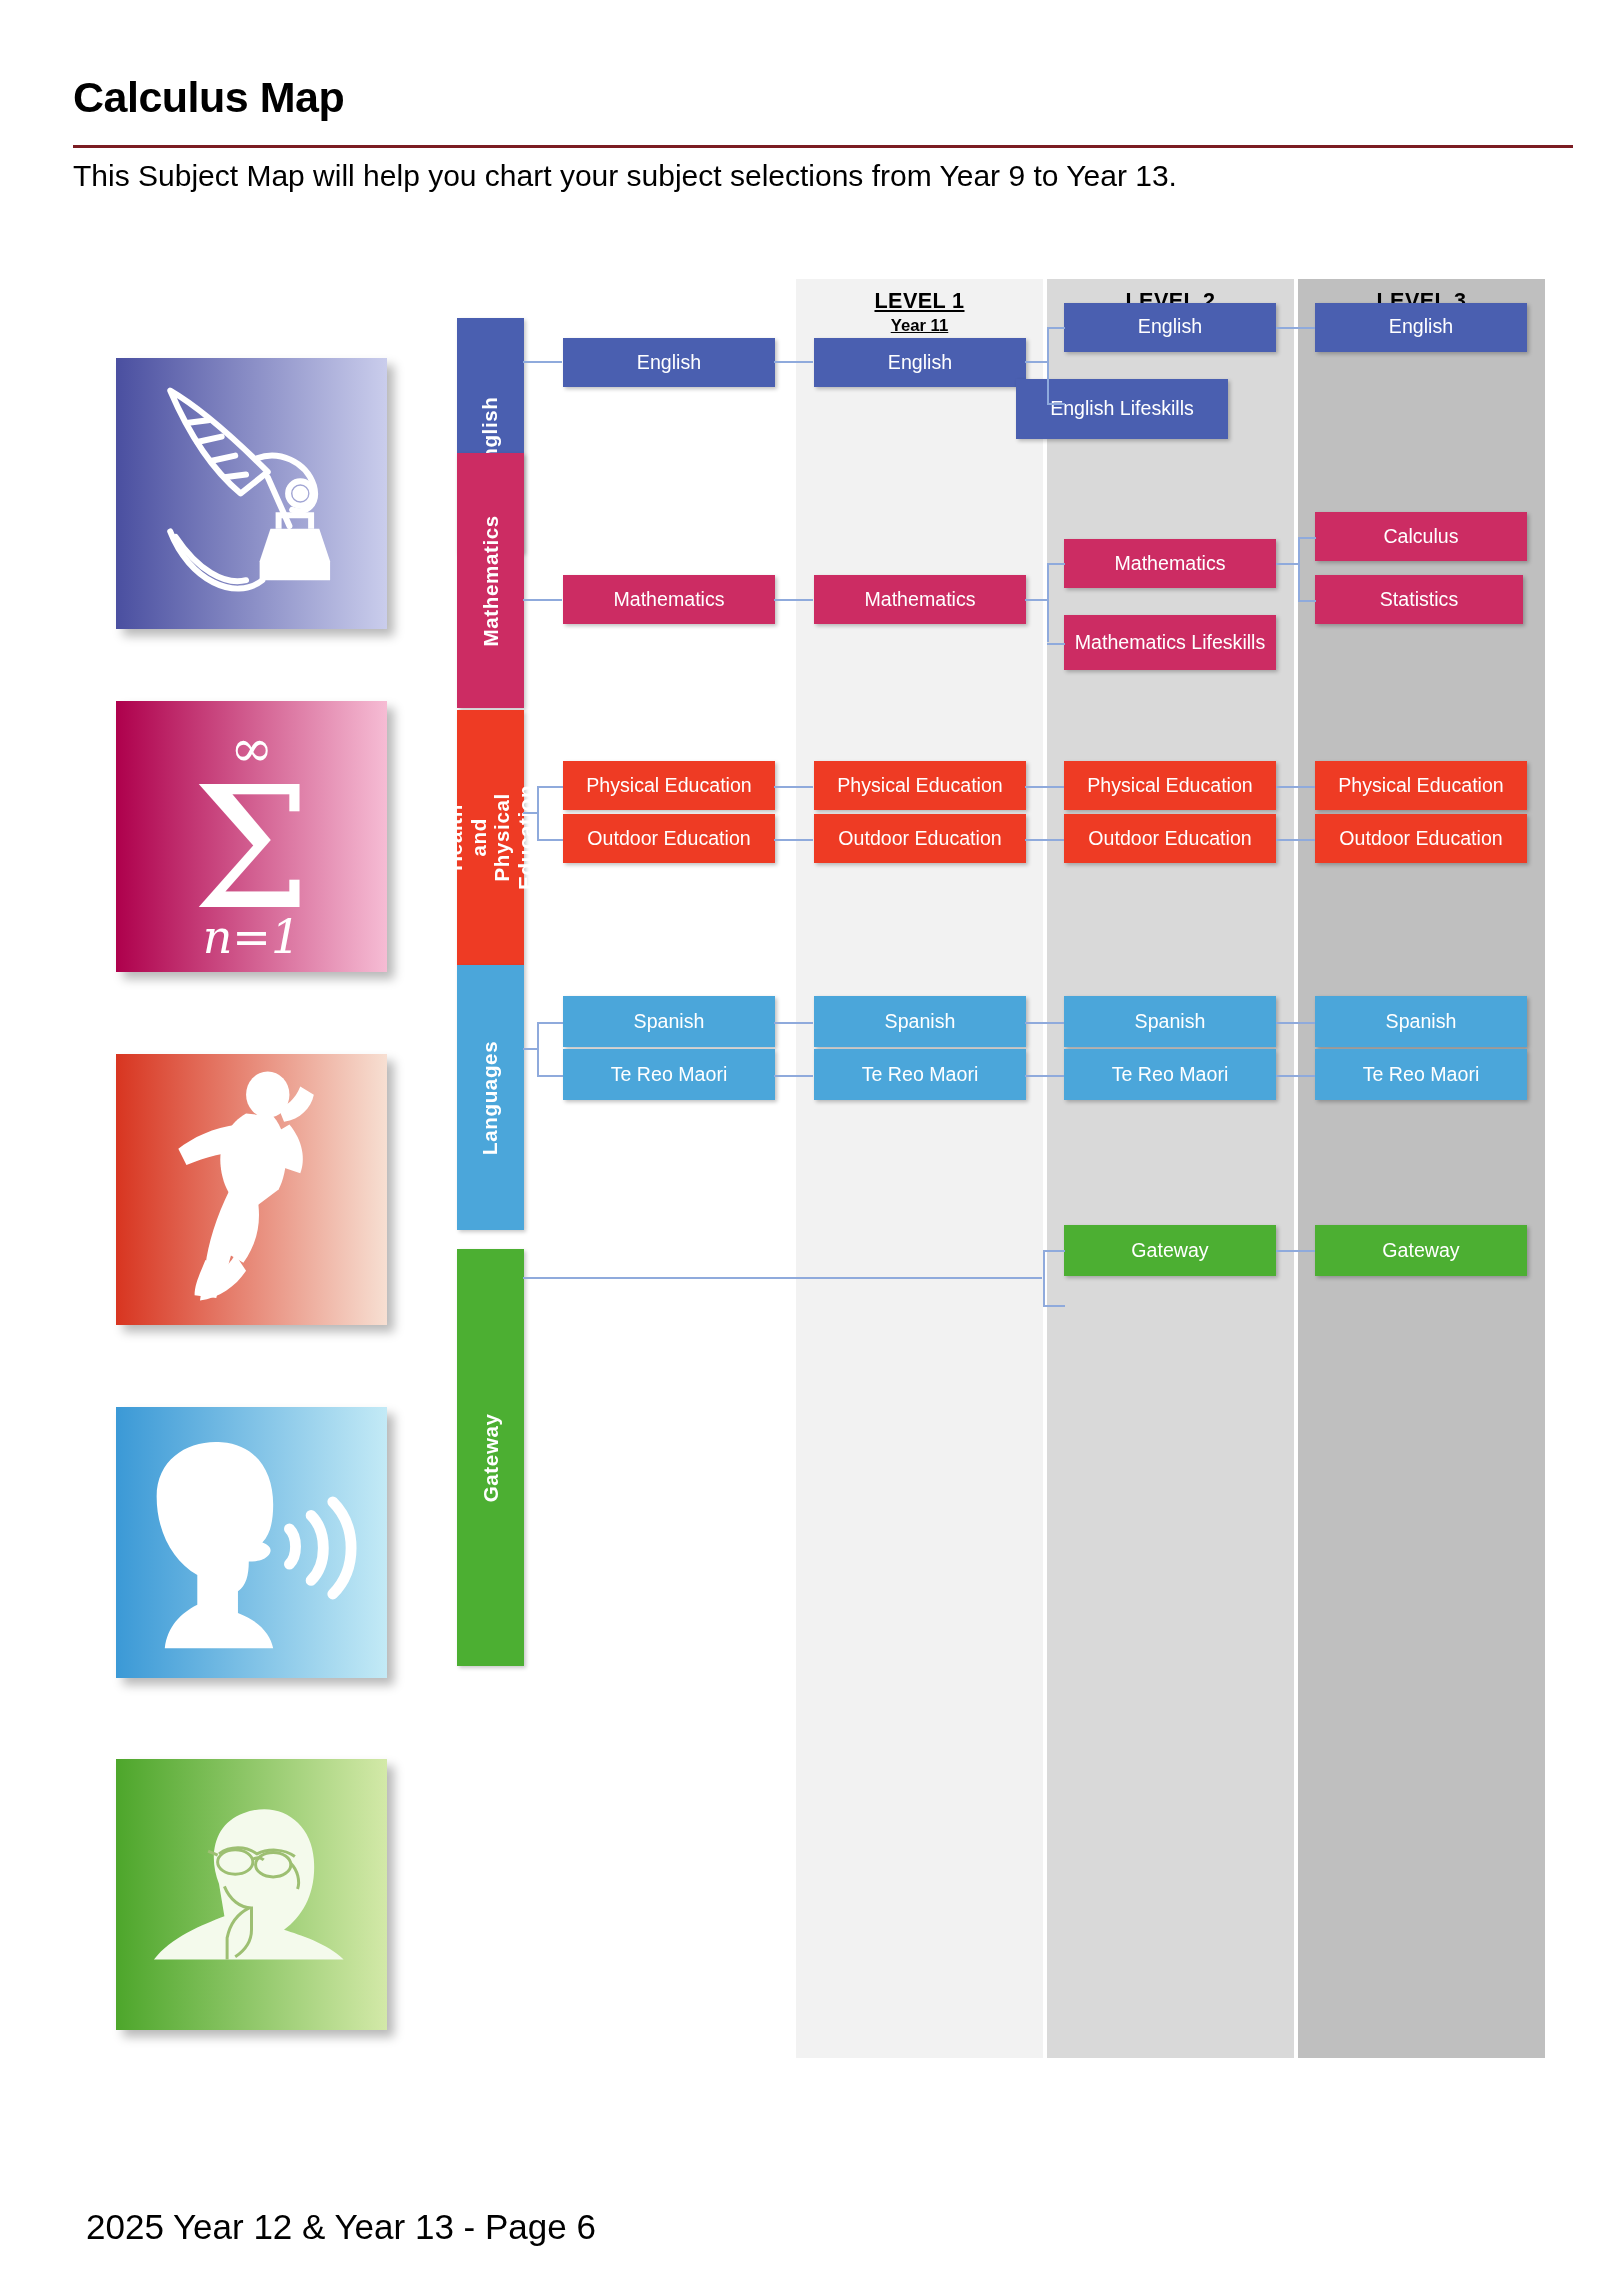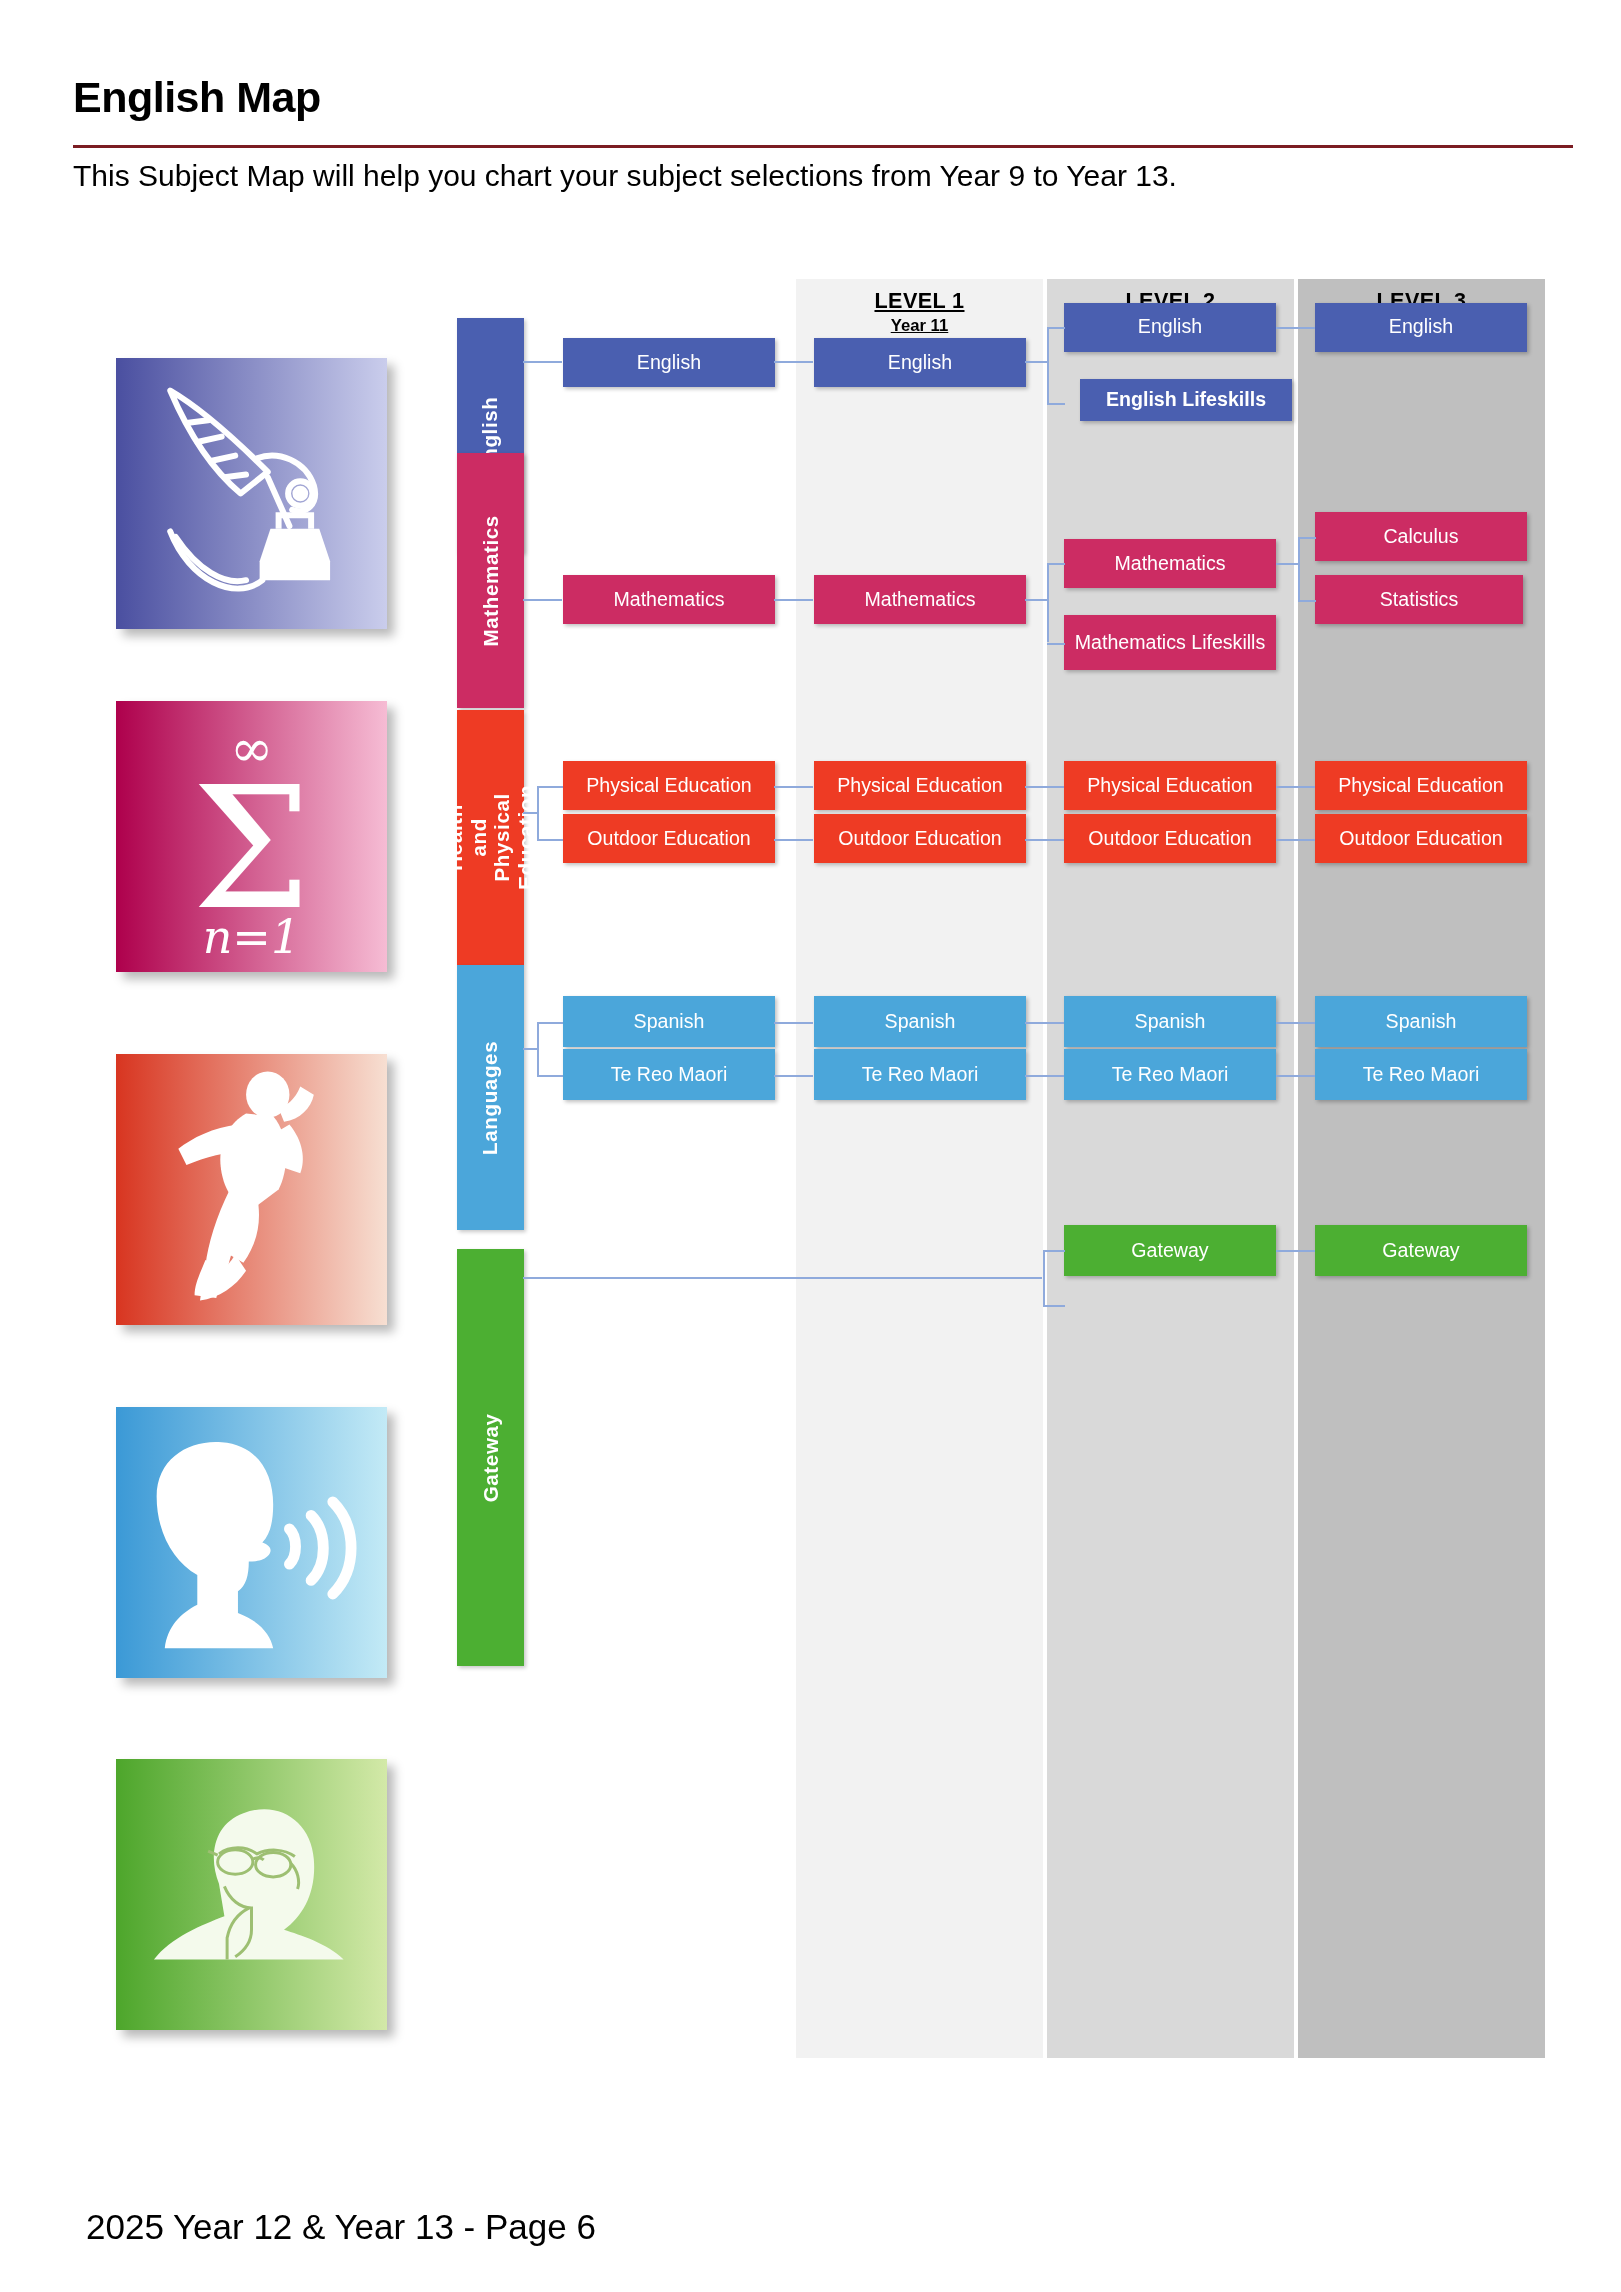--- a/index.html
+++ b/index.html
@@ -88,21 +88,21 @@
 
   
   #footer{
     position:absolute;left:86px;top:2207px;
     font-size:35px;
   }
 </style>
 </head>
 <body>
 
-<div id="page-title">English Map</div>
+<div id="page-title">Calculus Map</div>
 <div id="title-rule"></div>
 <div id="subtitle">This Subject Map will help you chart your subject selections from Year 9 to Year 13.</div>
 
 <div id="diagram">
 
   <div class="col-band" id="band-l1"></div>
   <div class="col-band" id="band-l2"></div>
   <div class="col-band" id="band-l3"></div>
 
   <div class="col-head" id="head-l1">
@@ -117,21 +117,21 @@
     <div class="big">LEVEL 3</div>
     <div class="small">Year 13</div>
   </div>
 
   <div class="cat-bar" id="bar-english" style="top: 39px; height: 235px; background: rgb(74, 95, 176);">
     <span class="vtext">English</span>
   </div>
   <div class="sbox" id="en-j-0" style="left: 563px; top: 59px; width: 212px; height: 49px; background: rgb(74, 95, 176);">English</div>
   <div class="sbox" id="en-l1-0" style="left: 814px; top: 59px; width: 212px; height: 49px; background: rgb(74, 95, 176);">English</div>
   <div class="sbox" id="en-l2-0" style="left: 1064px; top: 23.5px; width: 212px; height: 49px; background: rgb(74, 95, 176);">English</div>
-  <div class="sbox" id="en-l2-1" style="left: 1080px; top: 100px; width: 212px; height: 42px; background: rgb(74, 95, 176); font-weight: bold;">English Lifeskills</div>
+  <div class="sbox" id="en-l2-1" style="left: 1016px; top: 100px; width: 212px; height: 60px; background: rgb(74, 95, 176);">English Lifeskills</div>
   <div class="sbox" id="en-l3-0" style="left: 1315px; top: 23.5px; width: 212px; height: 49px; background: rgb(74, 95, 176);">English</div>
 
   <div class="cat-bar" id="bar-maths" style="top: 174px; height: 255px; background: rgb(204, 44, 99);">
     <span class="vtext">Mathematics</span>
   </div>
   <div class="sbox" id="ma-j-0" style="left: 563px; top: 296px; width: 212px; height: 49px; background: rgb(204, 44, 99);">Mathematics</div>
   <div class="sbox" id="ma-l1-0" style="left: 814px; top: 296px; width: 212px; height: 49px; background: rgb(204, 44, 99);">Mathematics</div>
   <div class="sbox" id="ma-l2-0" style="left: 1064px; top: 260px; width: 212px; height: 49px; background: rgb(204, 44, 99);">Mathematics</div>
   <div class="sbox" id="ma-l2-1" style="left: 1064px; top: 336px; width: 212px; height: 55px; background: rgb(204, 44, 99);">Mathematics Lifeskills</div>
   <div class="sbox" id="ma-l3-0" style="left: 1315px; top: 233px; width: 212px; height: 49px; background: rgb(204, 44, 99);">Calculus</div>

